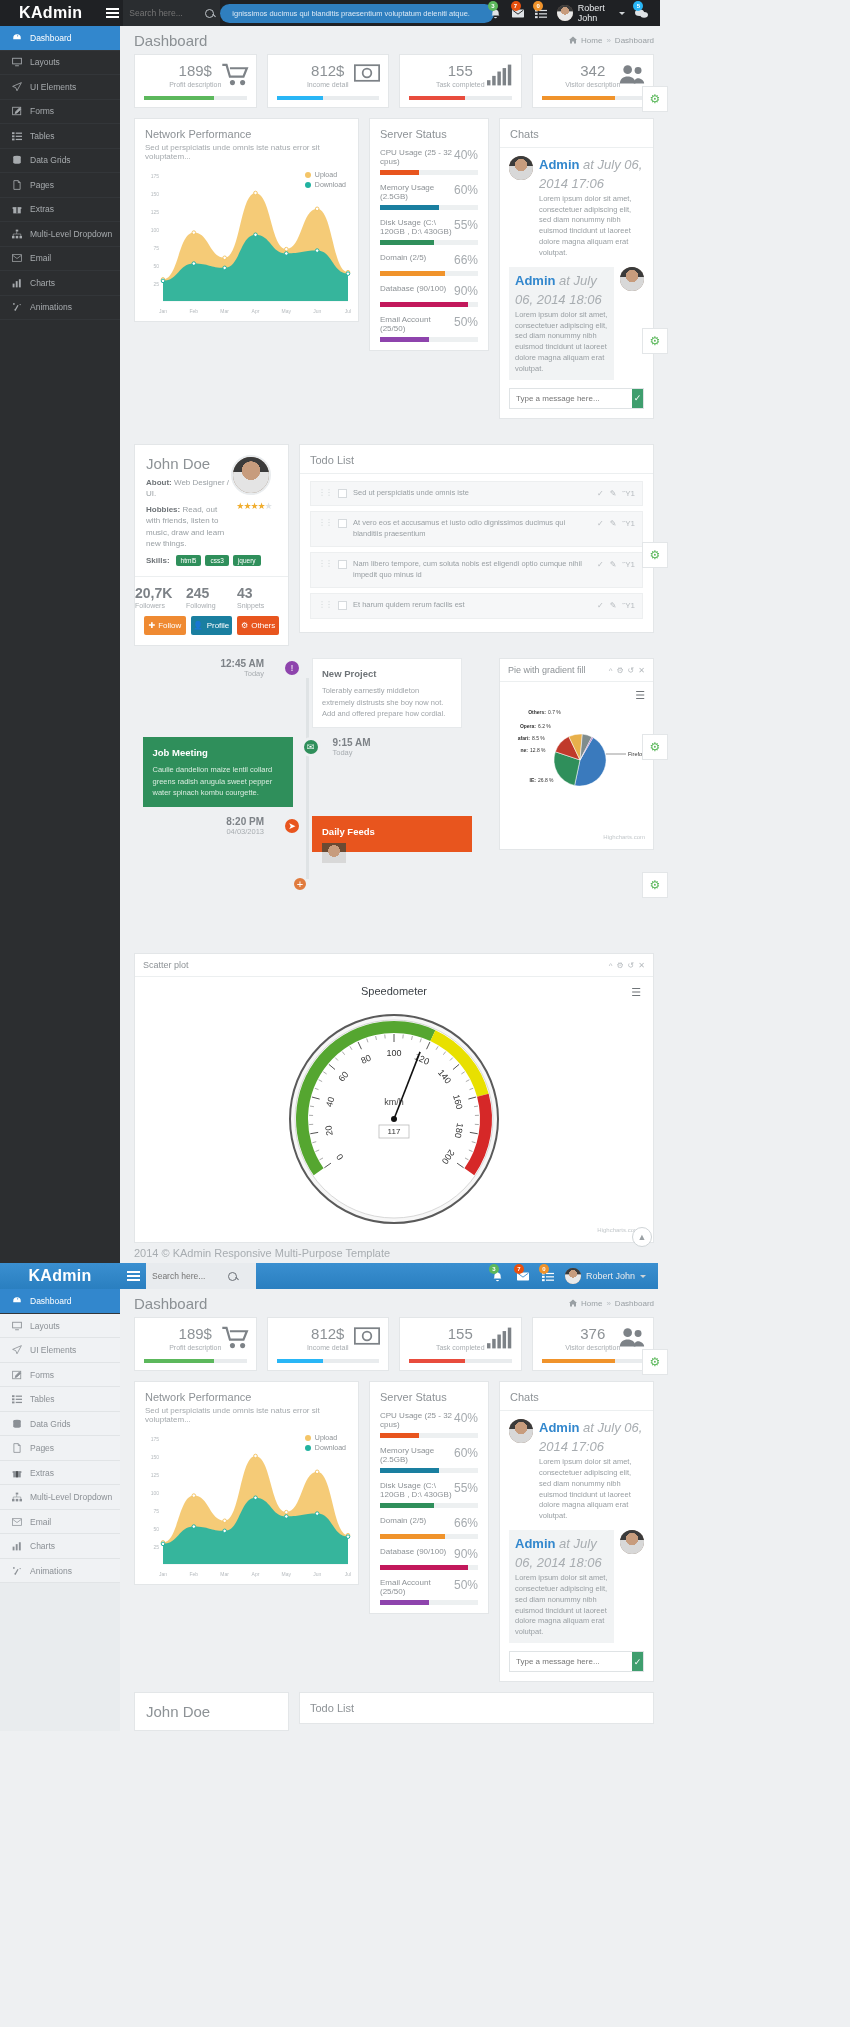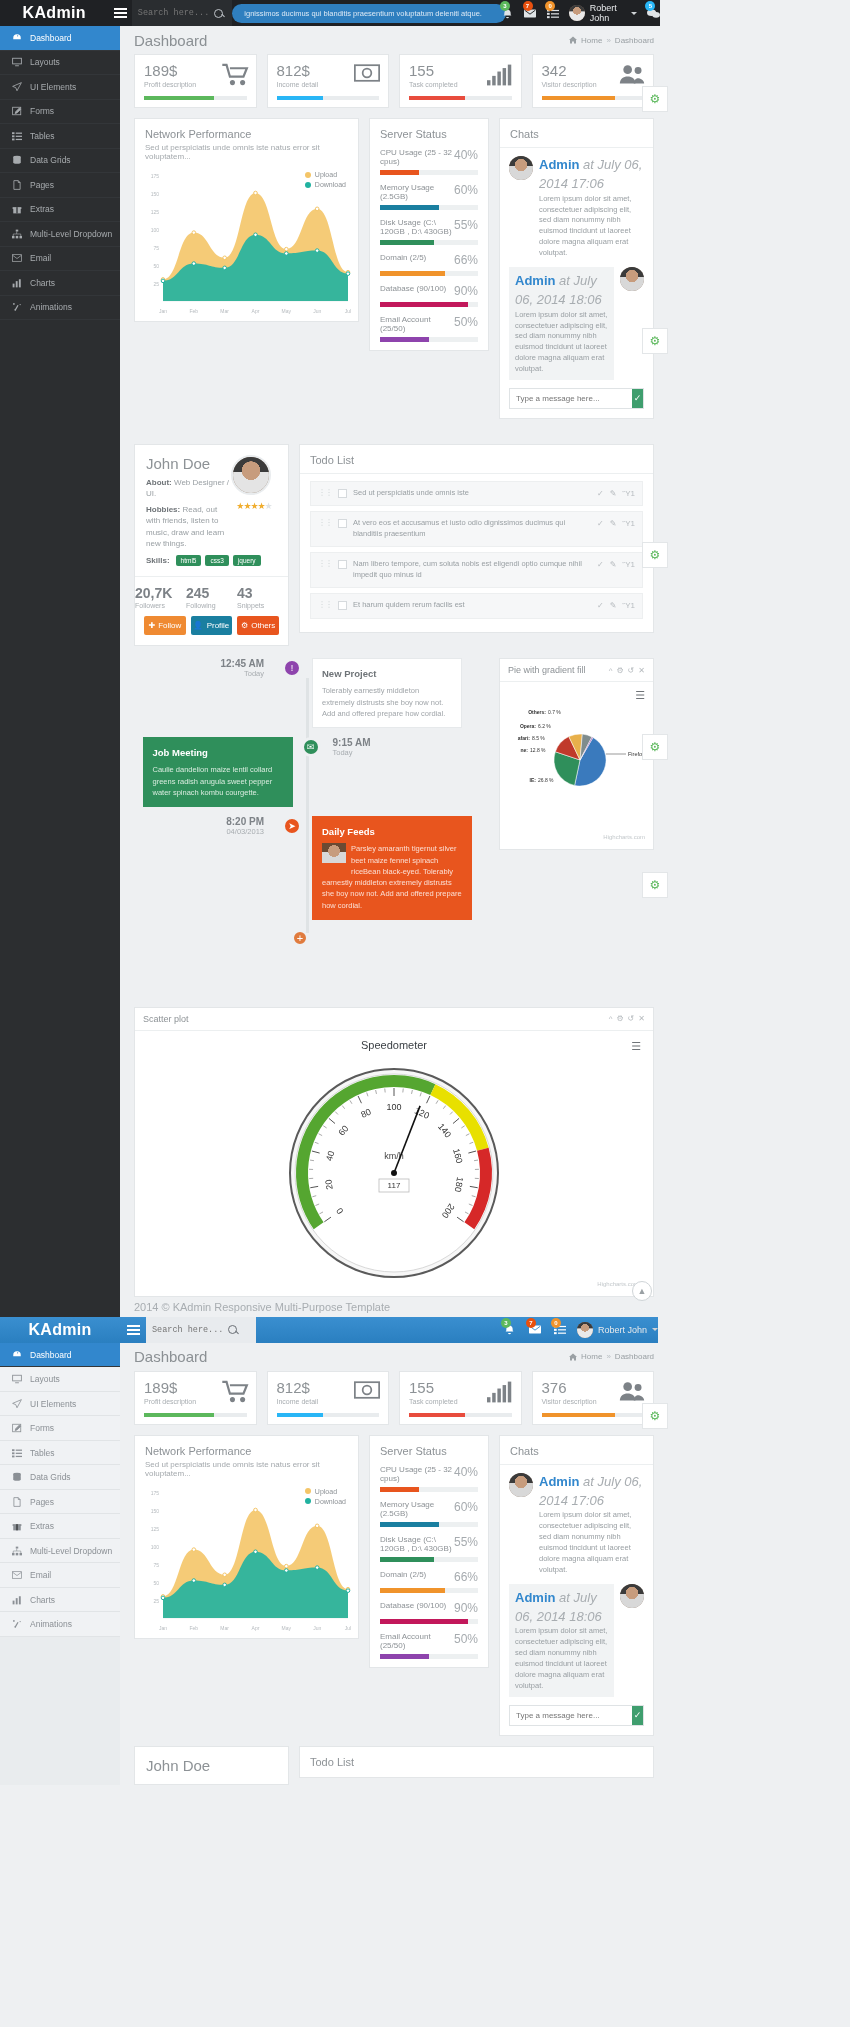--- a/index.html
+++ b/index.html
@@ -16,27 +16,27 @@
   .app.second { margin-top:0; }
 
   
   .topbar { height:26px; background:#1f2124; display:flex; align-items:center; position:relative; z-index:30;}
   .topbar.blue { background:#2a7fc0; background:linear-gradient(#3a8fd0,#2a7fc0); }
   .brand { width:120px; color:#fff; font-size:16px; font-weight:bold; text-align:center; letter-spacing:.3px; }
   .hamb { width:26px; display:flex; flex-direction:column; justify-content:center; gap:2px; align-items:center; cursor:pointer;}
   .hamb i { display:block; width:13px; height:2px; background:#fff; }
   .searchwrap { background:#2a2d30; height:26px; width:110px; display:flex; align-items:center; padding:0 6px; gap:4px; }
   .searchwrap.light { background:#e8ebee; }
-  .searchwrap input { background:transparent; border:0; outline:0; color:#9aa0a6; font-size:8.5px; width:72px; font-family:Liberation Mono, monospace;}
+  .searchwrap input { background:transparent; border:0; outline:0; color:#9aa0a6; font-size:8.5px; width:72px; font-family:Liberation Sans, sans-serif;}
   .searchwrap.light input { color:#9aa0a6; }
   .mag { width:9px; height:9px; border:1.4px solid #bfc4c9; border-radius:50%; position:relative; flex:none;}
   .mag:after { content:""; position:absolute; width:4px; height:1.4px; background:#bfc4c9; transform:rotate(45deg); right:-3px; bottom:0; }
   .mag.dark:after, .mag.dark { border-color:#6b7076; background-color:transparent;}
   .mag.dark:after { background:#6b7076; }
-  .notifbar { flex:1; display:flex; align-items:center; justify-content:flex-end; gap:9px; padding-right:0; }
+  .notifbar { flex:1; display:flex; align-items:center; justify-content:flex-end; gap:9px; padding-right:12px; }
   .ticker { background:#2f7fbf; border-radius:13px; height:19px; display:flex; align-items:center; padding:0 24px 0 12px; color:#dce9f5; font-size:7.5px; white-space:nowrap; position:relative; margin-right:-14px;}
   .icn { position:relative; width:16px; height:16px; display:flex; align-items:center; justify-content:center; cursor:pointer;}
   .icn svg { display:block; }
   .badge { position:absolute; top:-4px; left:-1px; min-width:10px; height:10px; border-radius:50%; color:#fff; font-size:6px; display:flex; align-items:center; justify-content:center; font-weight:bold; padding:0 2px;}
   .b-green{background:#5cb85c;} .b-orange{background:#e8500e;} .b-amber{background:#f0932b;} .b-blue{background:#29b6f6;}
   .userbox { display:flex; align-items:center; gap:5px; color:#e8eaec; font-size:9px; cursor:pointer;}
   .avat { width:16px; height:16px; border-radius:50%; background:#7f6a5a; overflow:hidden; position:relative; flex:none;}
   .avat .face { position:absolute; inset:0; background:
       radial-gradient(circle at 50% 36%, #c79c7d 0 30%, transparent 31%),
       linear-gradient(#3b3b3b 0 40%, #e9e9e9 41% 100%); }
@@ -50,21 +50,21 @@
   .sbitem .si { width:11px; display:flex; justify-content:center; }
   .content { flex:1; background:#eef0f2; padding:0 0 0 0; position:relative; min-height:1100px;}
 
   .pagehead { height:28px; display:flex; align-items:center; justify-content:space-between; padding:0 14px 0 14px; }
   .pagetitle { font-size:15px; color:#8b9094; font-weight:normal;}
   .crumb { font-size:8px; color:#9aa0a4; display:flex; align-items:center; gap:4px;}
   .crumb .sep { color:#b9bfc3; }
 
   
   .statrow { display:flex; gap:10px; padding:0 14px; }
-  .stat { flex:1; background:#fff; border:1px solid #e3e6e8; padding:8px 9px 0 9px; height:54px; position:relative; }
+  .stat { flex:1; background:#fff; border:1px solid #e3e6e8; padding:8px 9px 0 9px; height:54px; position:relative;text-align:center; }
   .stat .num { font-size:15px; color:#8d9296; line-height:1; }
   .stat .lbl { font-size:7px; color:#a8adb1; margin-top:3px;}
   .stat .ico { position:absolute; right:8px; top:9px; color:#7d8287; }
   .stat .bar { position:absolute; left:9px; right:9px; bottom:7px; height:4px; background:#e9ecee; }
   .stat .bar i { display:block; height:100%; }
 
   
   .panelrow { display:flex; gap:10px; padding:10px 14px 0 14px; align-items:flex-start;}
   .panel { background:#fff; border:1px solid #e3e6e8; }
   .ptitle { font-size:11px; color:#8d9296; padding:9px 10px 0 10px;}
@@ -691,21 +691,20 @@
                     <div class="t">8:20 PM</div>
                     <div class="d">04/03/2013</div>
                   </div>
                   <div class="tldot" style="background:#e8551e">➤</div>
                   <div class="tlbody">
                     <div class="tlcard red">
                       <h4>Daily Feeds</h4>
                       <span class="tlthumb">
                         <span class="f"></span>
                       </span>
-                      <div>Parsley amaranth tigernut silver beet maize fennel spinach riceBean black-eyed. Tolerably earnestly middleton extremely distrusts she boy now not. Add and offered prepare how cordial.</div>
                     </div>
                   </div>
                 </div>
               </div>
             <div style="display:flex;">
                 <div style="width:148px"></div>
                 <div class="tlplus">+</div>
               </div>
           </div>
 

